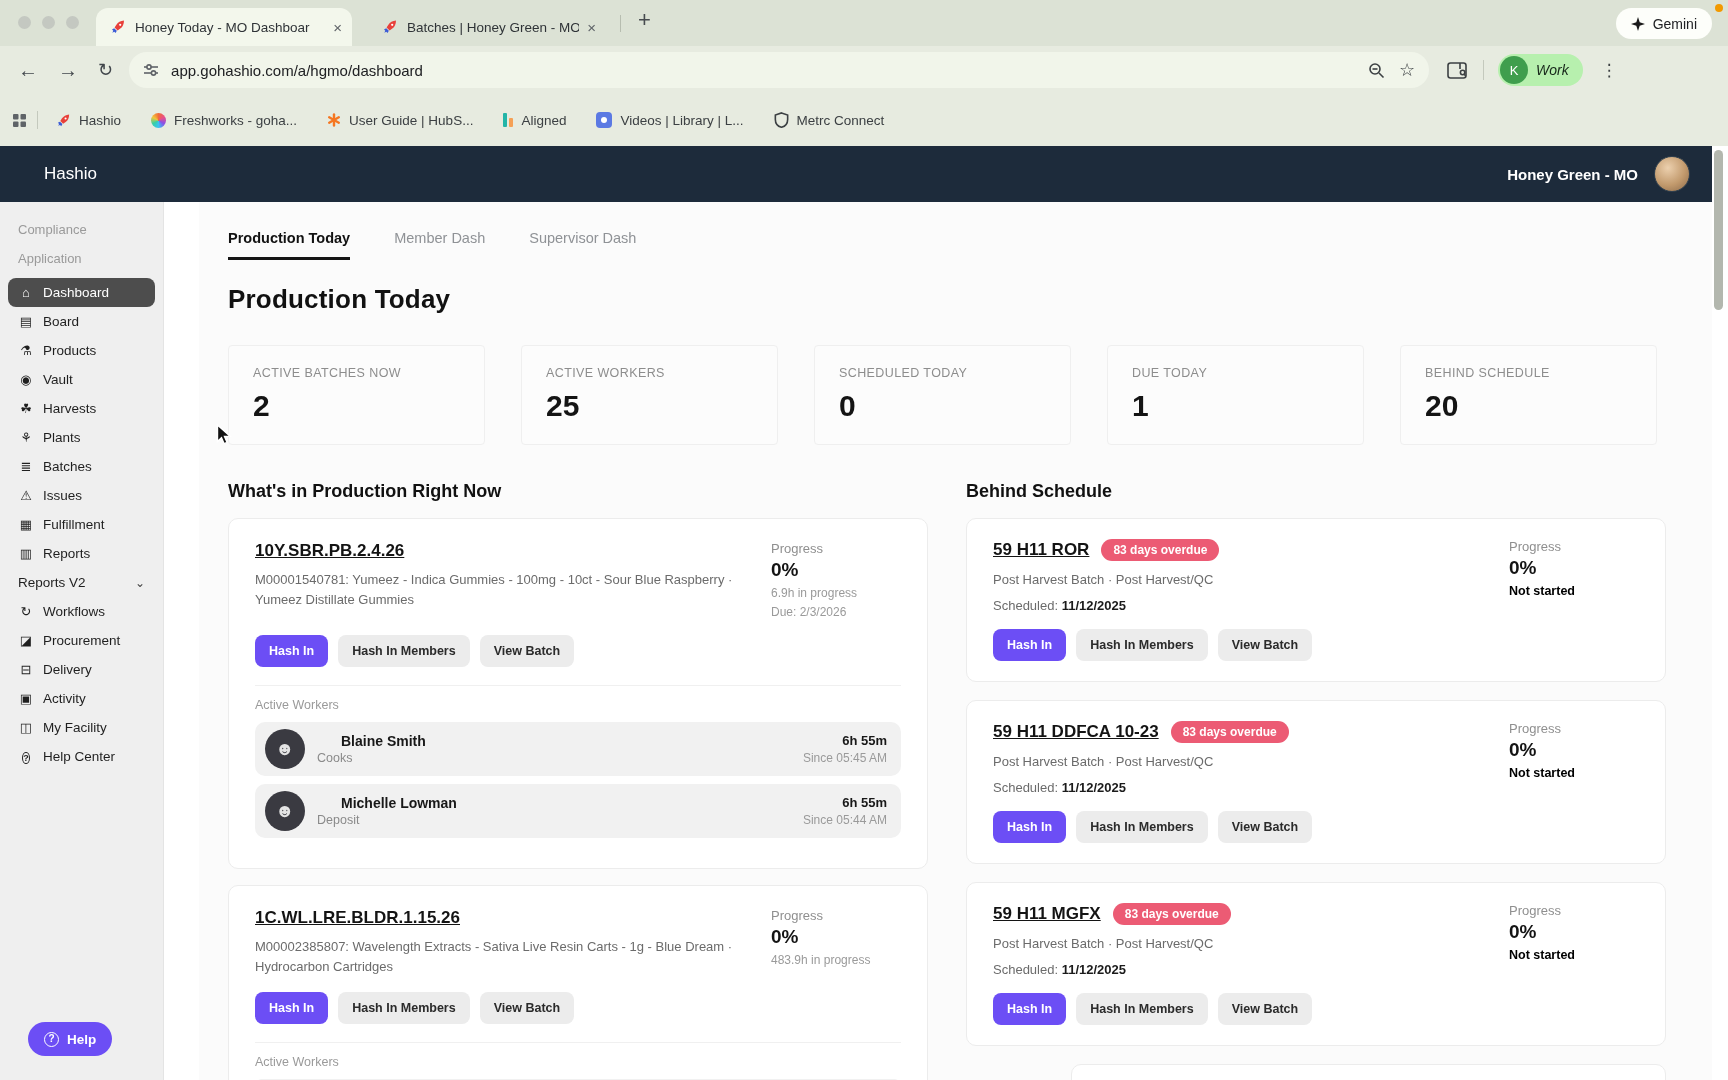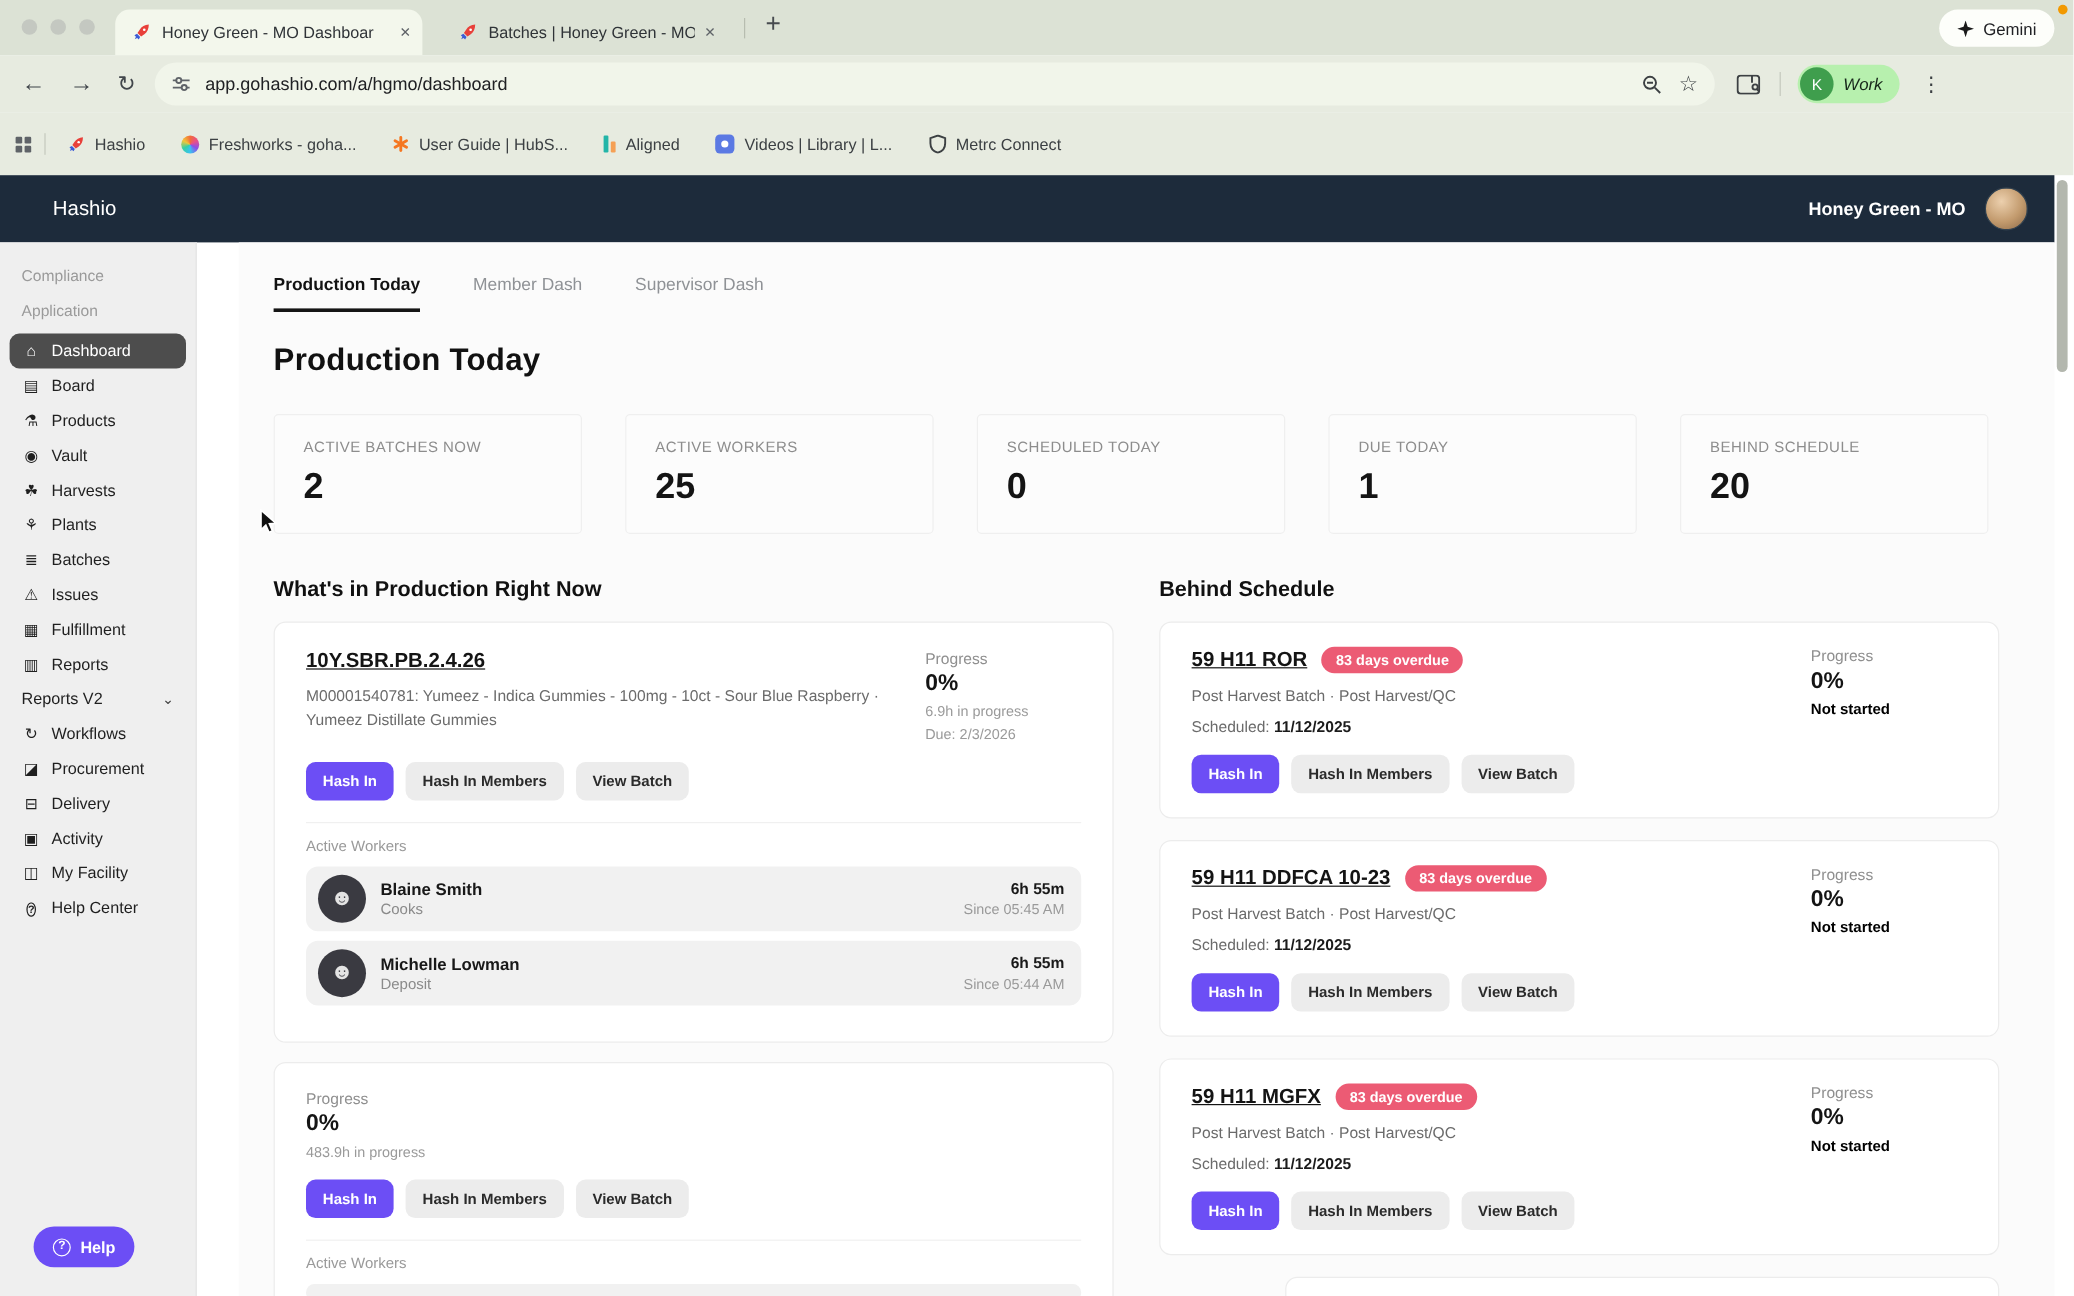--- a/index.html
+++ b/index.html
@@ -90,21 +90,21 @@
   .ps { font-size:12px; color:#9a9a9a; margin-top:5px; }
   .ns { font-size:12.5px; color:#000000; margin-top:5px; font-weight:600; }
   .btns { display:flex; gap:10px; margin-top:16px; }
   .btn { height:32px; border:none; border-radius:8px; padding:0 14px; font-size:12.5px; font-weight:700; font-family:"Liberation Sans",sans-serif; display:flex; align-items:center; }
   .btn.pri { background:#6c4ef5; color:#fff; }
   .btn.gho { background:#ececec; color:#2b2b2b; }
   .wsec { border-top:1px solid #f0f0f0; margin-top:18px; padding-top:12px; }
   .awl { font-size:12.5px; color:#9a9a9a; margin-bottom:10px; }
   .wrow { display:flex; align-items:center; background:#f1f1f1; border-radius:10px; padding:7px 14px 7px 10px; margin-bottom:8px; }
   .wav { width:40px; height:40px; border-radius:50%; background:#3a3a41; color:#e4e4e4; font-size:19px; display:flex; align-items:center; justify-content:center; margin-right:12px; }
-  .wn { font-size:14px; font-weight:700; color:#181818; }
+  .wn { font-size:14px; font-weight:700; color:#181818;margin-left:24px; }
   .wr { font-size:12.5px; color:#8a8a8a; margin-top:2px; }
   .wright { margin-left:auto; text-align:right; }
   .wd { font-size:13px; font-weight:700; color:#181818; }
   .wsn { font-size:12px; color:#9a9a9a; margin-top:3px; }
 
   .trow { display:flex; align-items:center; gap:12px; }
   .badge { background:#ec5b74; color:#fff; font-size:12px; font-weight:700; border-radius:12px; padding:4px 12px; white-space:nowrap; }
   .bsub { font-size:13px; color:#6b6b6b; margin-top:11px; }
   .bsch { font-size:13px; color:#6b6b6b; margin-top:11px; }
   .bsch b { color:#1b1b1b; }
@@ -122,21 +122,21 @@
   <span class="tl" style="left:66px"></span>
 
   <div class="tab active">
     <span class="fav">
       <svg width="16" height="16" viewBox="0 0 16 16">
           <path d="M14 1.5c-3.4.3-6 1.8-7.6 4.2L4.6 8.4l3 3 2.7-1.8C12.7 8 14 5.2 14 1.5z" fill="#e8403a"></path>
           <circle cx="10.2" cy="5.8" r="1.1" fill="#fff"></circle>
           <path d="M4.2 9.2 2 10.4l1.3 1.3-1 2 2-1 1.3 1.3 1.2-2.2z" fill="#3b5bd6"></path>
         </svg>
     </span>
-    <span class="ttl">Honey Green - MO Dashboar</span>
+    <span class="ttl">Honey Today - MO Dashboar</span>
     <span class="cls">×</span>
   </div>
 
   <div class="tab inactive">
     <span class="fav">
       <svg width="16" height="16" viewBox="0 0 16 16">
           <path d="M14 1.5c-3.4.3-6 1.8-7.6 4.2L4.6 8.4l3 3 2.7-1.8C12.7 8 14 5.2 14 1.5z" fill="#e8403a"></path>
           <circle cx="10.2" cy="5.8" r="1.1" fill="#fff"></circle>
           <path d="M4.2 9.2 2 10.4l1.3 1.3-1 2 2-1 1.3 1.3 1.2-2.2z" fill="#3b5bd6"></path>
         </svg>
@@ -427,20 +427,24 @@
             <span class="wright">
               <div class="wd">6h 55m</div>
               <div class="wsn">Since 05:44 AM</div>
             </span>
           </div>
         </div>
       </div>
 
       <div class="card">
         <div class="top">
+          <div>
+            <div class="ct">1C.WL.LRE.BLDR.1.15.26</div>
+            <div class="cd">M00002385807: Wavelength Extracts - Sativa Live Resin Carts - 1g - Blue Dream · Hydrocarbon Cartridges</div>
+          </div>
           <div class="prog">
             <div class="pl">Progress</div>
             <div class="pv">0%</div>
             <div class="ps">483.9h in progress</div>
           </div>
         </div>
         <div class="btns">
           <button class="btn pri">Hash In</button>
           <button class="btn gho">Hash In Members</button>
           <button class="btn gho">View Batch</button>

